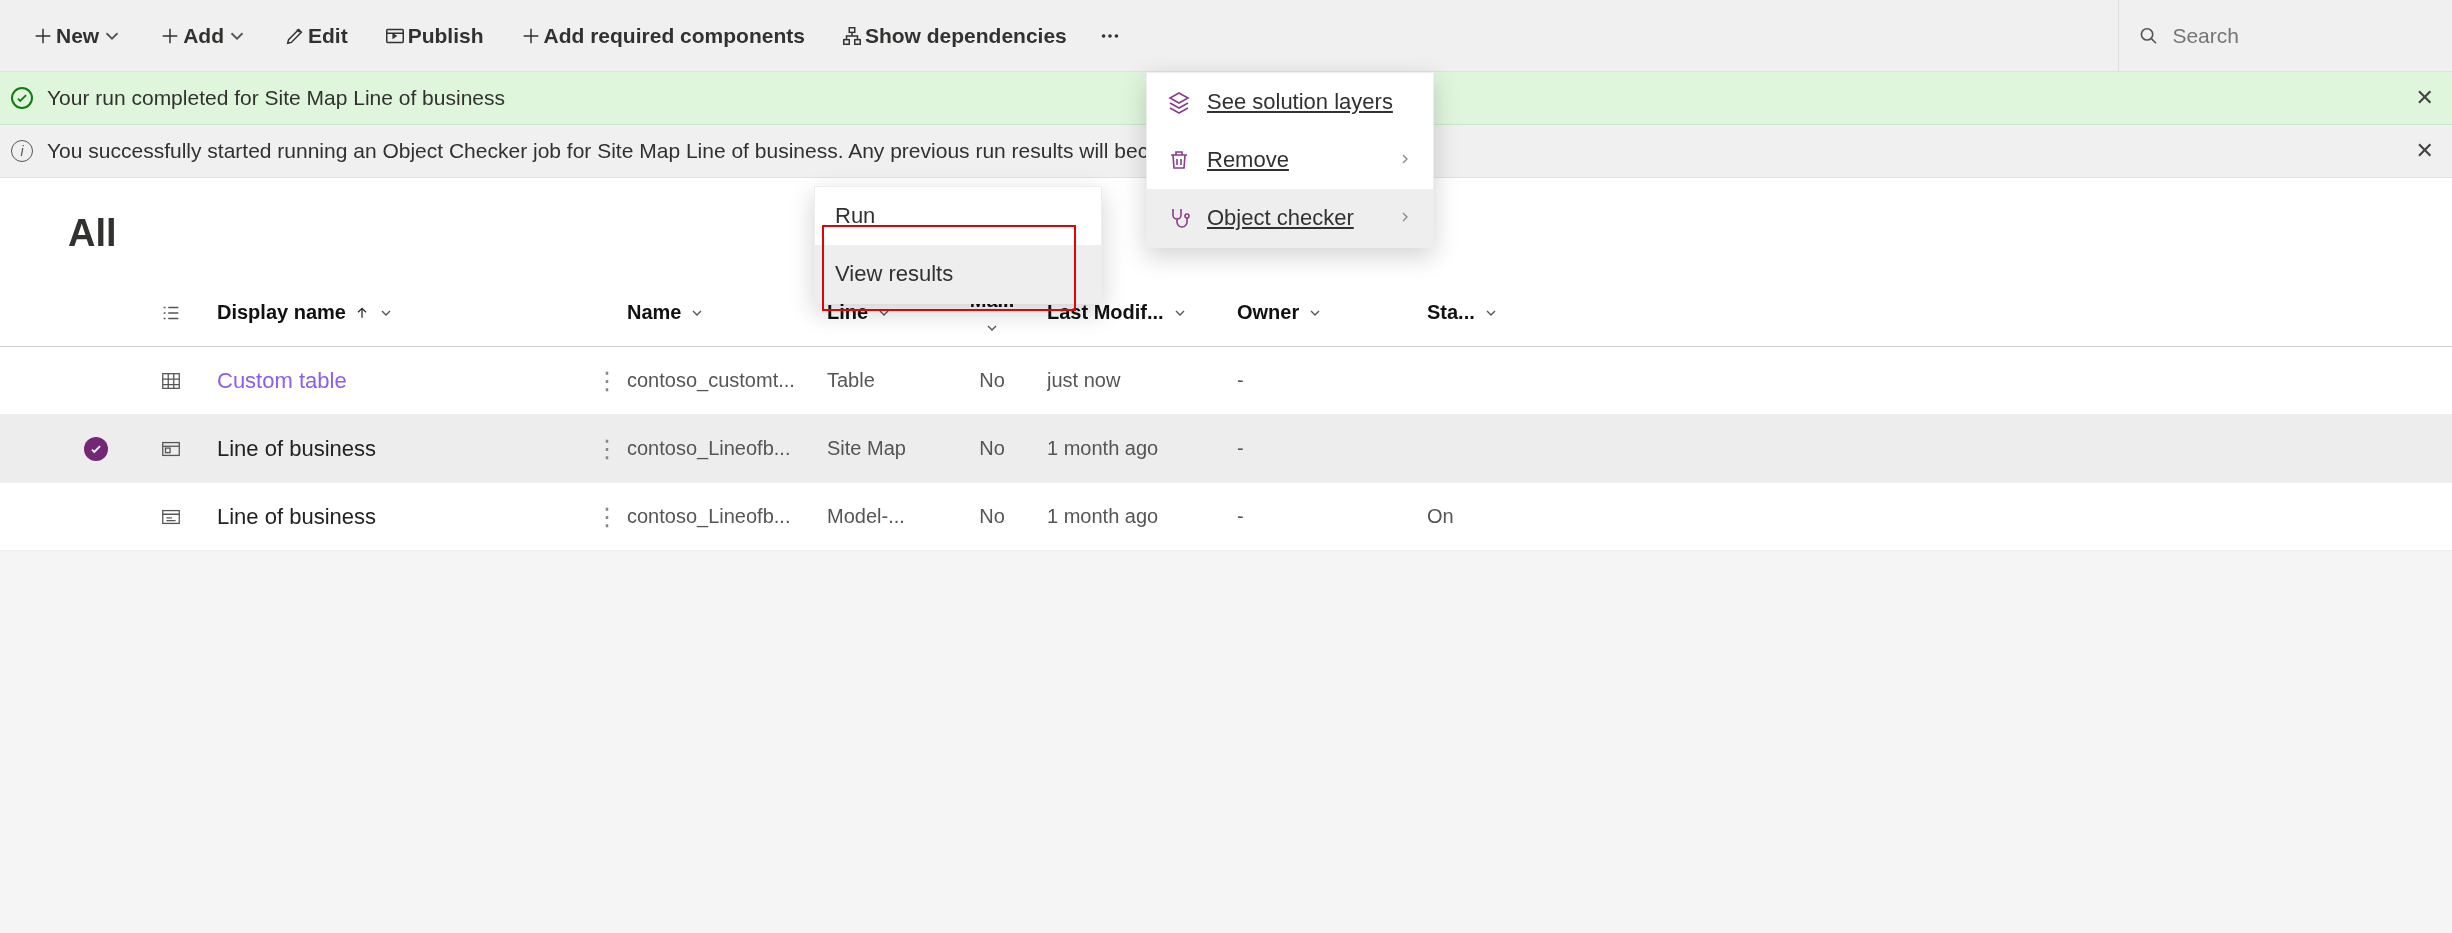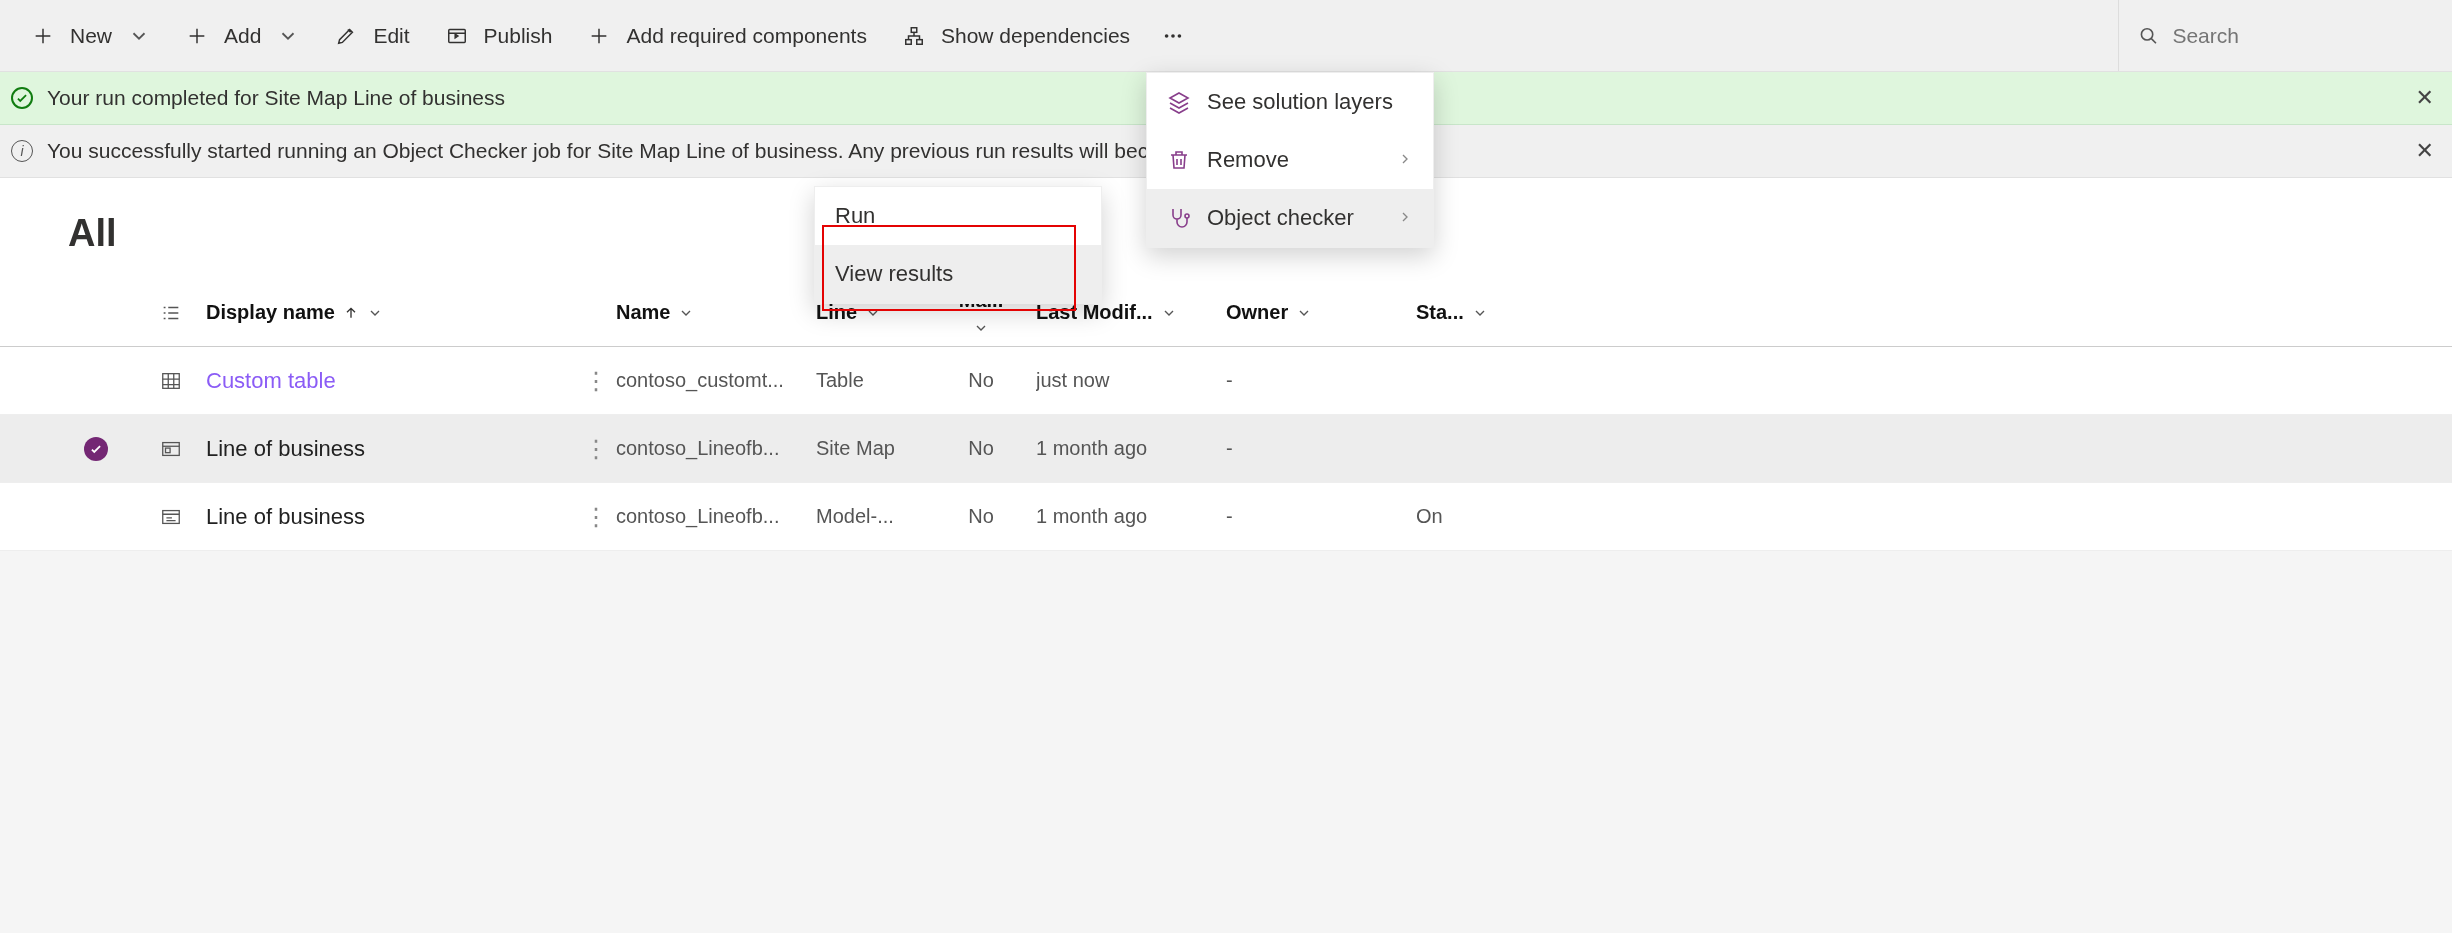--- a/index.html
+++ b/index.html
@@ -1,20 +1,20 @@
 <!DOCTYPE html>
 <html><head>
 <meta charset="utf-8">
 <style>
   * { box-sizing: border-box; margin: 0; padding: 0; font-family: "Segoe UI", Arial, sans-serif; }
   body { background: #f5f5f5; color: #323130; font-size: 20px; width: 2452px; }
 
   
   .cmdbar { display:flex; align-items:center; height:72px; background:#f0f0f0; border-bottom:1px solid #e1e1e1; padding:0 14px; }
-  .cmd { display:flex; align-items:center; gap:16px; padding:0 18px; height:100%; cursor:pointer; white-space:nowrap; font-size:21px; color:#323130; }
+  .cmd { display:flex; align-items:center; gap:2px; padding:0 18px; height:100%; cursor:pointer; white-space:nowrap; font-size:21px; color:#323130;font-weight:bold; }
   .cmd svg, .cmd .icon { width:22px; height:22px; flex:0 0 auto; }
   .spacer { flex:1; }
   .searchwrap { display:flex; align-items:center; gap:14px; padding:0 20px; height:100%; border-left:1px solid #ddd; width:320px; }
   .searchwrap input { border:none; background:transparent; font-size:21px; outline:none; width:100%; color:#555; }
 
   
   .banner { display:flex; align-items:center; gap:14px; padding:14px 11px; font-size:21px; position:relative; }
   .banner.success { background:#dff6dd; border-bottom:1px solid #c8e6c9; }
   .banner.info    { background:#f0f0f0; border-bottom:1px solid #e1e1e1; }
   .banner .close { position:absolute; right:18px; top:50%; transform:translateY(-50%); cursor:pointer; font-size:22px; color:#444; }
@@ -24,39 +24,39 @@
   .heading { font-size:38px; font-weight:600; padding:34px 0 24px 68px; }
 
   
   .table { width:100%; }
   .row { display:flex; align-items:center; height:68px; border-bottom:1px solid #eee; padding-left:56px; }
   .row.header { font-weight:600; border-bottom:1px solid #ccc; }
   .row.sel { background:#ededed; }
   .cell { display:flex; align-items:center; gap:8px; overflow:hidden; text-overflow:ellipsis; white-space:nowrap; }
   .c-check   { width:80px; justify-content:center; }
   .c-icon    { width:70px; justify-content:center; }
-  .c-display { width:370px; }
+  .c-display { width:370px;margin-left:11px; }
   .c-name    { width:200px; color:#555; }
   .c-type    { width:110px; color:#555; }
   .c-managed { width:110px; color:#555;flex-direction:column; }
   .c-modif   { width:190px; color:#555; }
   .c-owner   { width:190px; color:#555; }
   .c-status  { width:90px;  color:#555; }
   .row.header .cell { color:#111; }
   .chev { width:16px; height:16px; }
   .more-col { width:40px; color:#888; text-align:center; cursor:pointer; font-size:24px; }
 
   
   .menu { position:absolute; background:#fff; box-shadow:0 8px 24px rgba(0,0,0,.18); border:1px solid #eee; z-index:20; }
   .menu-item { display:flex; align-items:center; gap:16px; padding:16px 20px; font-size:22px; cursor:pointer; min-width:280px; justify-content:flex-start; }
   .menu-item.hover { background:#eee; }
   .menu-item .micon { width:24px; height:24px; color:#883e8b; flex:0 0 auto; }
   .menu-item .arrow { margin-left:auto; color:#888; }
 
-  .overflow-menu { top:72px; left:1146px; width:288px; }
+  .overflow-menu { top:72px; left:1146px; width:288px;text-decoration:underline; }
   .sub-menu      { top:186px; left:814px; width:288px; }
   .highlight-box { position:absolute; border:2.5px solid #e40303; pointer-events:none; top:225px; left:822px; width:254px; height:86px; z-index:30; }
 
   .checkmark-circle { width:22px; height:22px; border:2px solid #107c10; border-radius:50%; display:flex; align-items:center; justify-content:center; }
   .info-circle { width:22px; height:22px; border:1.5px solid #555; border-radius:50%; display:flex; align-items:center; justify-content:center; font-size:14px; color:#555; font-style:italic; }
 
   .sel-circle { width:24px; height:24px; border-radius:50%; background:#742774; display:flex; align-items:center; justify-content:center; }
 </style>
 </head>
 <body>

